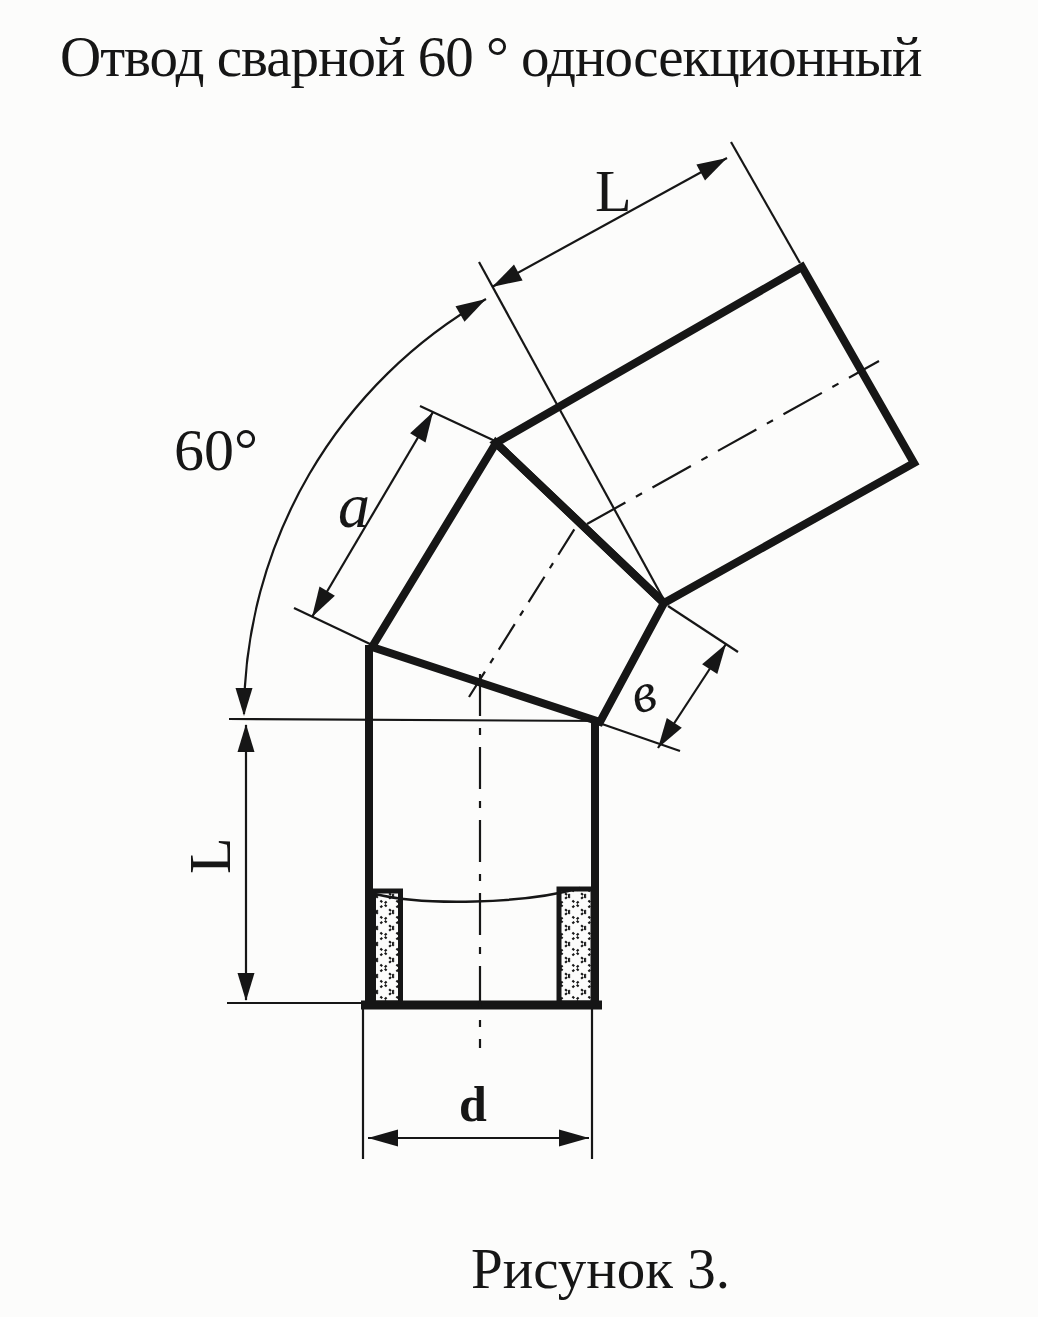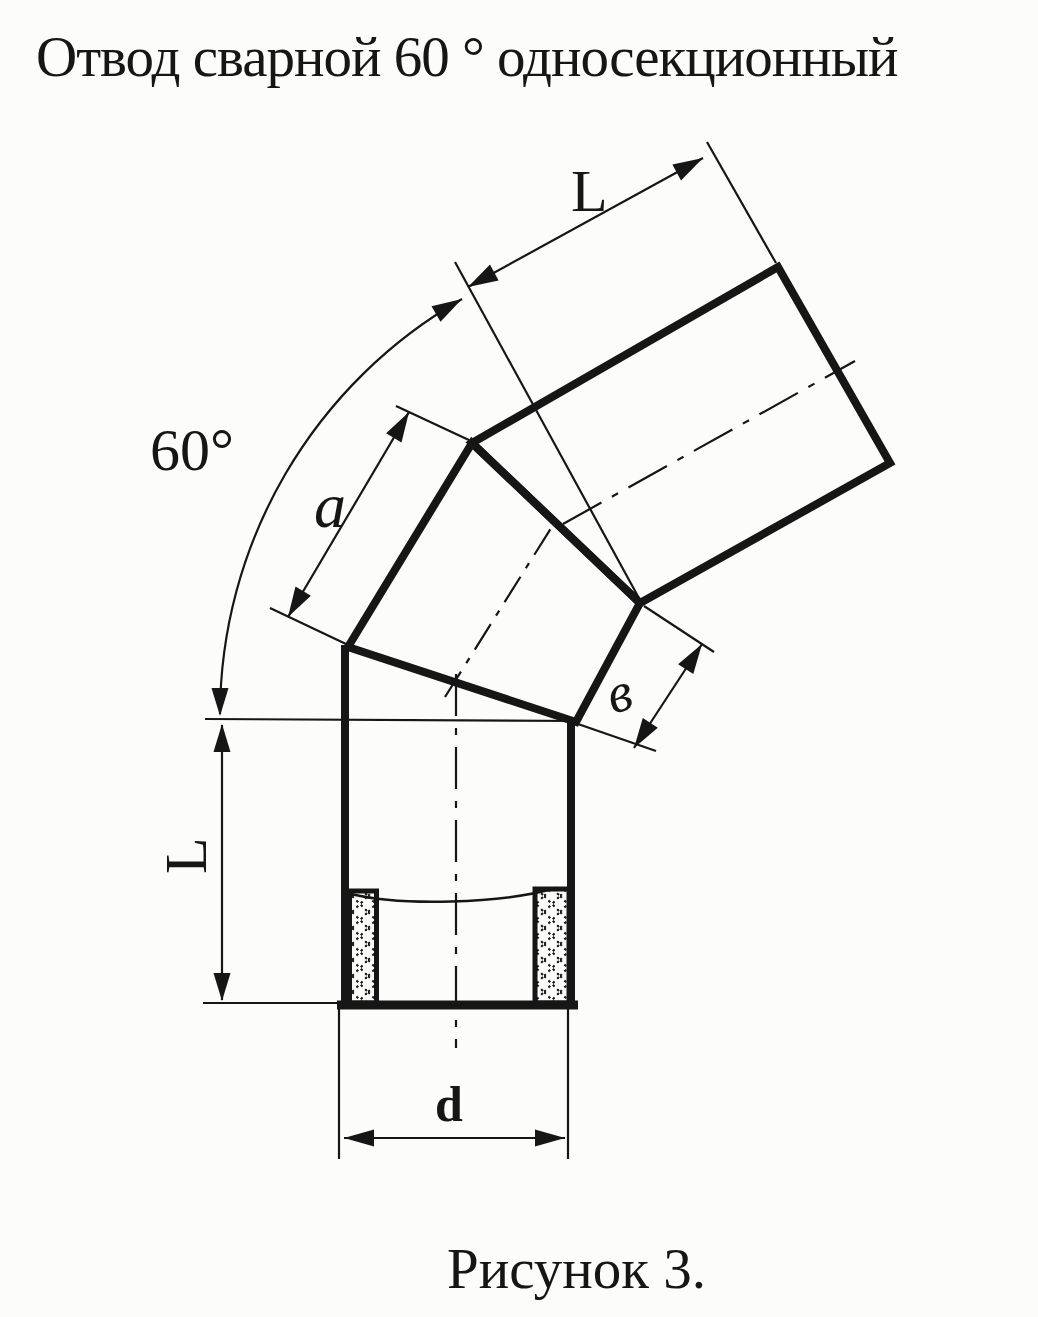--- a/index.html
+++ b/index.html
@@ -7,21 +7,21 @@
     --paper:#fcfcfb;
   }
   html,body{margin:0;padding:0;}
   body{
     width:1038px;height:1317px;
     background:var(--paper);
     font-family:"Liberation Serif","DejaVu Serif",serif;
     position:relative;
     overflow:hidden;
   }
-  .sheet{position:absolute;inset:0;}
+  .sheet{position:absolute;inset:0;padding-left:24px;}
   svg{display:block;}
   svg text{
     font-family:"Liberation Serif","DejaVu Serif",serif;
     fill:var(--ink);
   }
   .t-title{font-size:57px;letter-spacing:-1px;}
   .t-caption{font-size:57px;}
   .t-dim{font-size:60px;}
   .t-dim-it{font-size:64px;font-style:italic;}
   .t-dim-v{font-size:56px;font-style:italic;}

